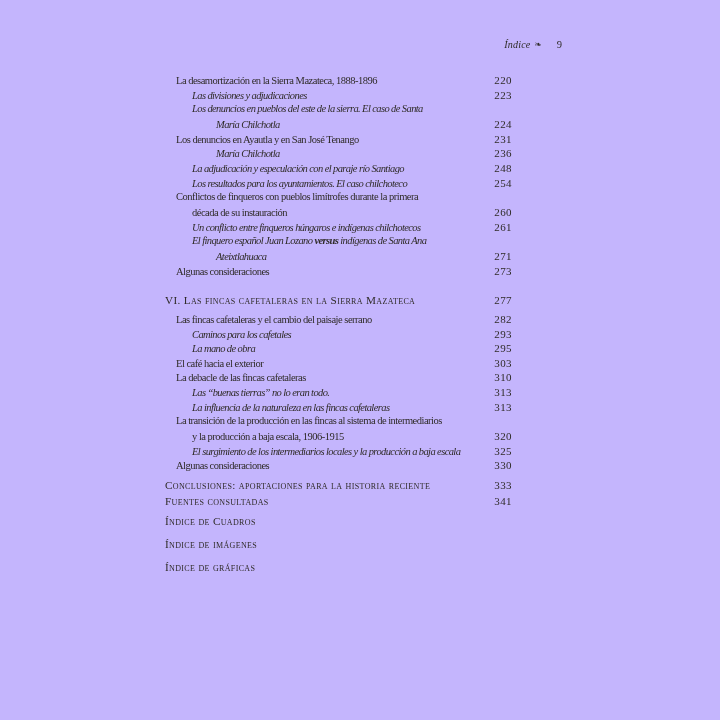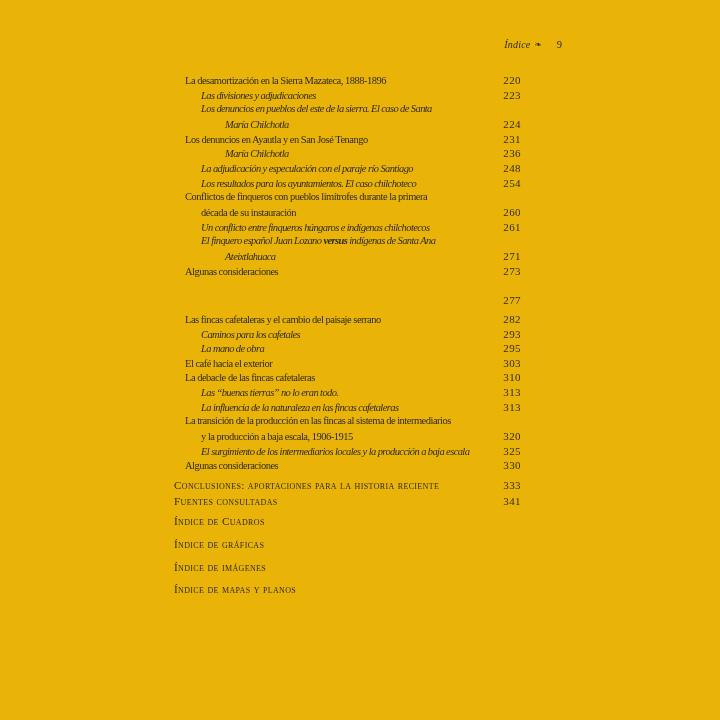--- a/index.html
+++ b/index.html
@@ -1,36 +1,36 @@
 <!DOCTYPE html>
 <html><head>
 <meta charset="utf-8">
 <title>Índice</title>
 <style>
   html,body { margin:0; padding:0; background:#ffffff; }
   .page {
     position:relative; width:720px; height:720px;
-    background:#eab308; color:#2f2b28; overflow:hidden;
+    background:#c4b5fd; color:#2f2b28; overflow:hidden;
     font-family:"Liberation Serif", serif;
   }
   
   .running-head {
     position:absolute; top:39px; right:158px;
     display:flex; align-items:baseline; gap:15px;
     font-size:10px;
   }
   .running-title { font-style:italic; letter-spacing:0.2px; }
   .ornament {
     font-family:"DejaVu Sans", sans-serif; font-style:normal;
     font-size:8.5px; margin-left:4px; position:relative; top:-1px;
   }
   .folio { font-size:10.5px; }
 
   
-  .toc { position:absolute; left:174px; top:73px; width:347px; }
+  .toc { position:absolute; left:165px; top:73px; width:347px; }
   .row {
     display:flex; align-items:baseline;
     height:14.66px; line-height:14.66px; white-space:nowrap;
   }
   .txt { flex:0 0 auto; font-size:10.5px; letter-spacing:-0.5px; }
   .lv1 .txt { padding-left:11px; }
   .lv2 .txt { padding-left:27px; }
   .lv3 .txt { padding-left:51px; }
   .it  .txt { font-style:italic; letter-spacing:-0.6px; }
   .sc  .txt { font-variant:small-caps; font-size:11.2px; letter-spacing:0.35px; }
@@ -95,20 +95,21 @@
       </div>
       <div class="row lv3 it">
         <span class="txt">Ateixtlahuaca</span>
         <span class="pg">271</span>
       </div>
       <div class="row lv1">
         <span class="txt">Algunas consideraciones</span>
         <span class="pg">273</span>
       </div>
       <div class="row lv0 sc" style="margin-top: 14.5px;">
+        <span class="txt">VI. Las fincas cafetaleras en la Sierra Mazateca</span>
         <span class="pg">277</span>
       </div>
       <div class="row lv1" style="margin-top: 4.5px;">
         <span class="txt">Las fincas cafetaleras y el cambio del paisaje serrano</span>
         <span class="pg">282</span>
       </div>
       <div class="row lv2 it">
         <span class="txt">Caminos para los cafetales</span>
         <span class="pg">293</span>
       </div>
@@ -152,22 +153,19 @@
         <span class="pg">333</span>
       </div>
       <div class="row lv0 sc" style="margin-top: 1.5px; text-align: right;">
         <span class="txt">Fuentes consultadas</span>
         <span class="pg">341</span>
       </div>
       <div class="row lv0 sc" style="margin-top: 5.5px;">
         <span class="txt">Índice de Cuadros</span>
       </div>
       <div class="row lv0 sc" style="margin-top: 8px;">
-        <span class="txt">Índice de gráficas</span>
-      </div>
-      <div class="row lv0 sc" style="margin-top: 8px;">
         <span class="txt">Índice de imágenes</span>
       </div>
       <div class="row lv0 sc" style="margin-top: 8px;">
-        <span class="txt">Índice de mapas y planos</span>
+        <span class="txt">Índice de gráficas</span>
       </div>
     </div>
 </div>
 
 </body></html>

